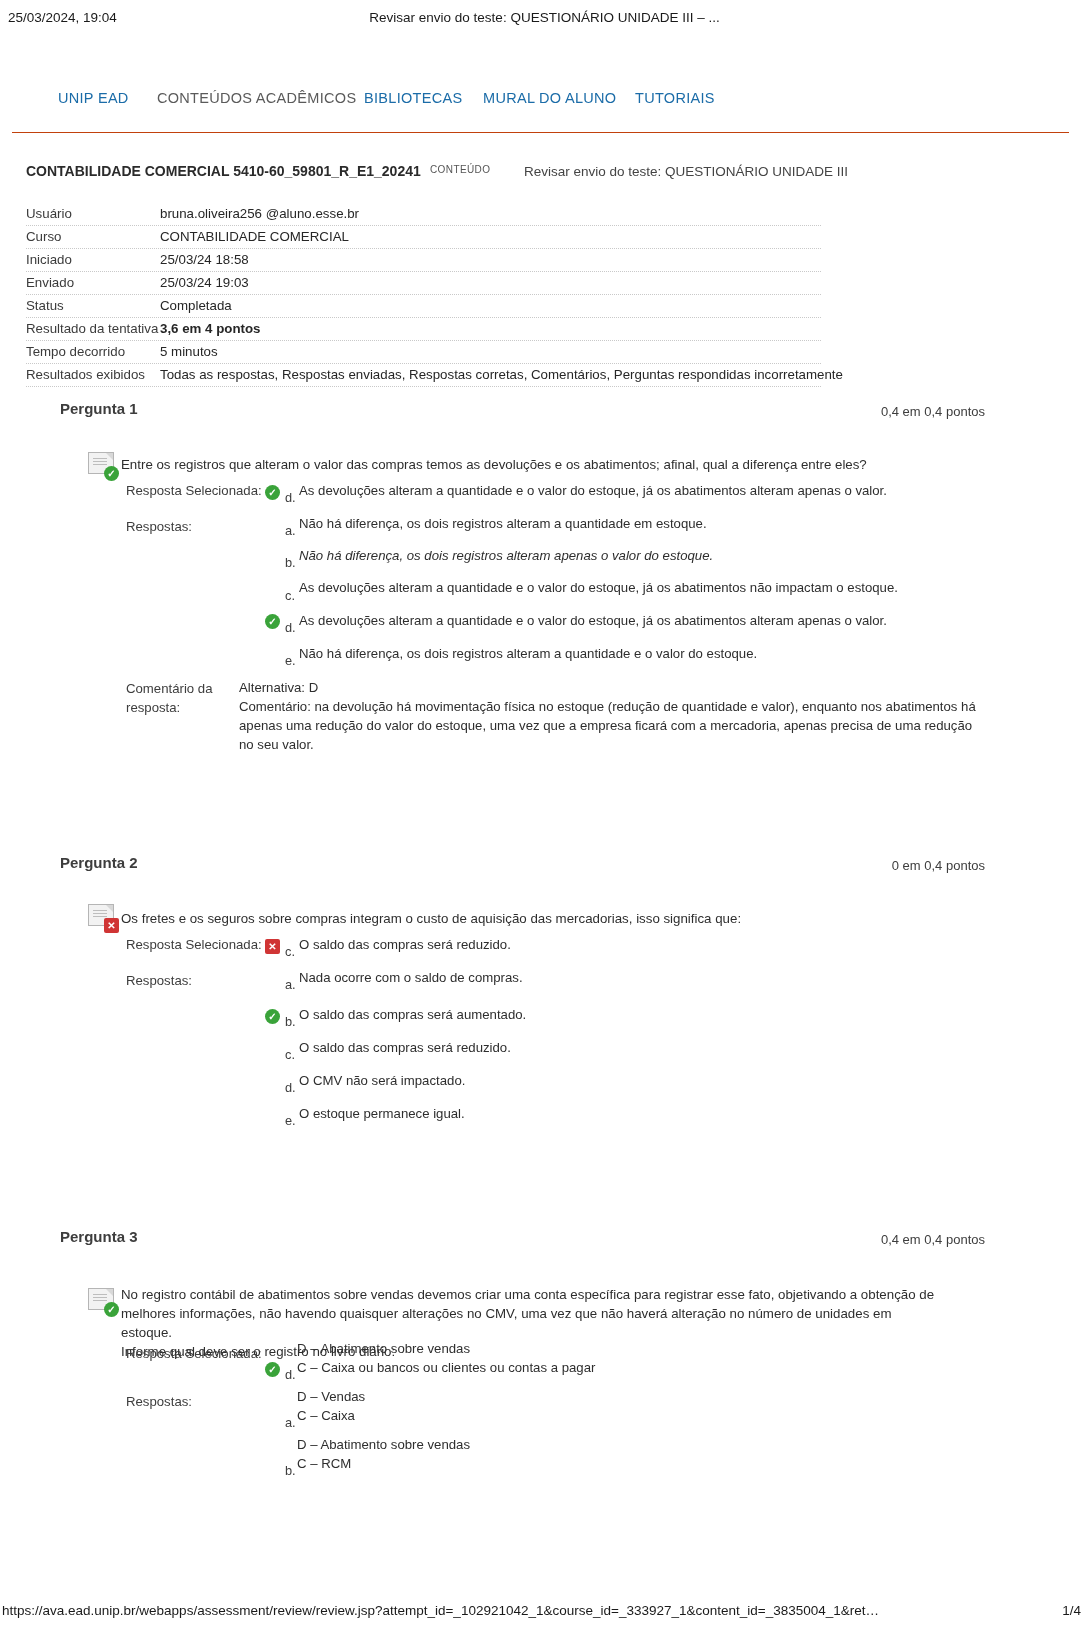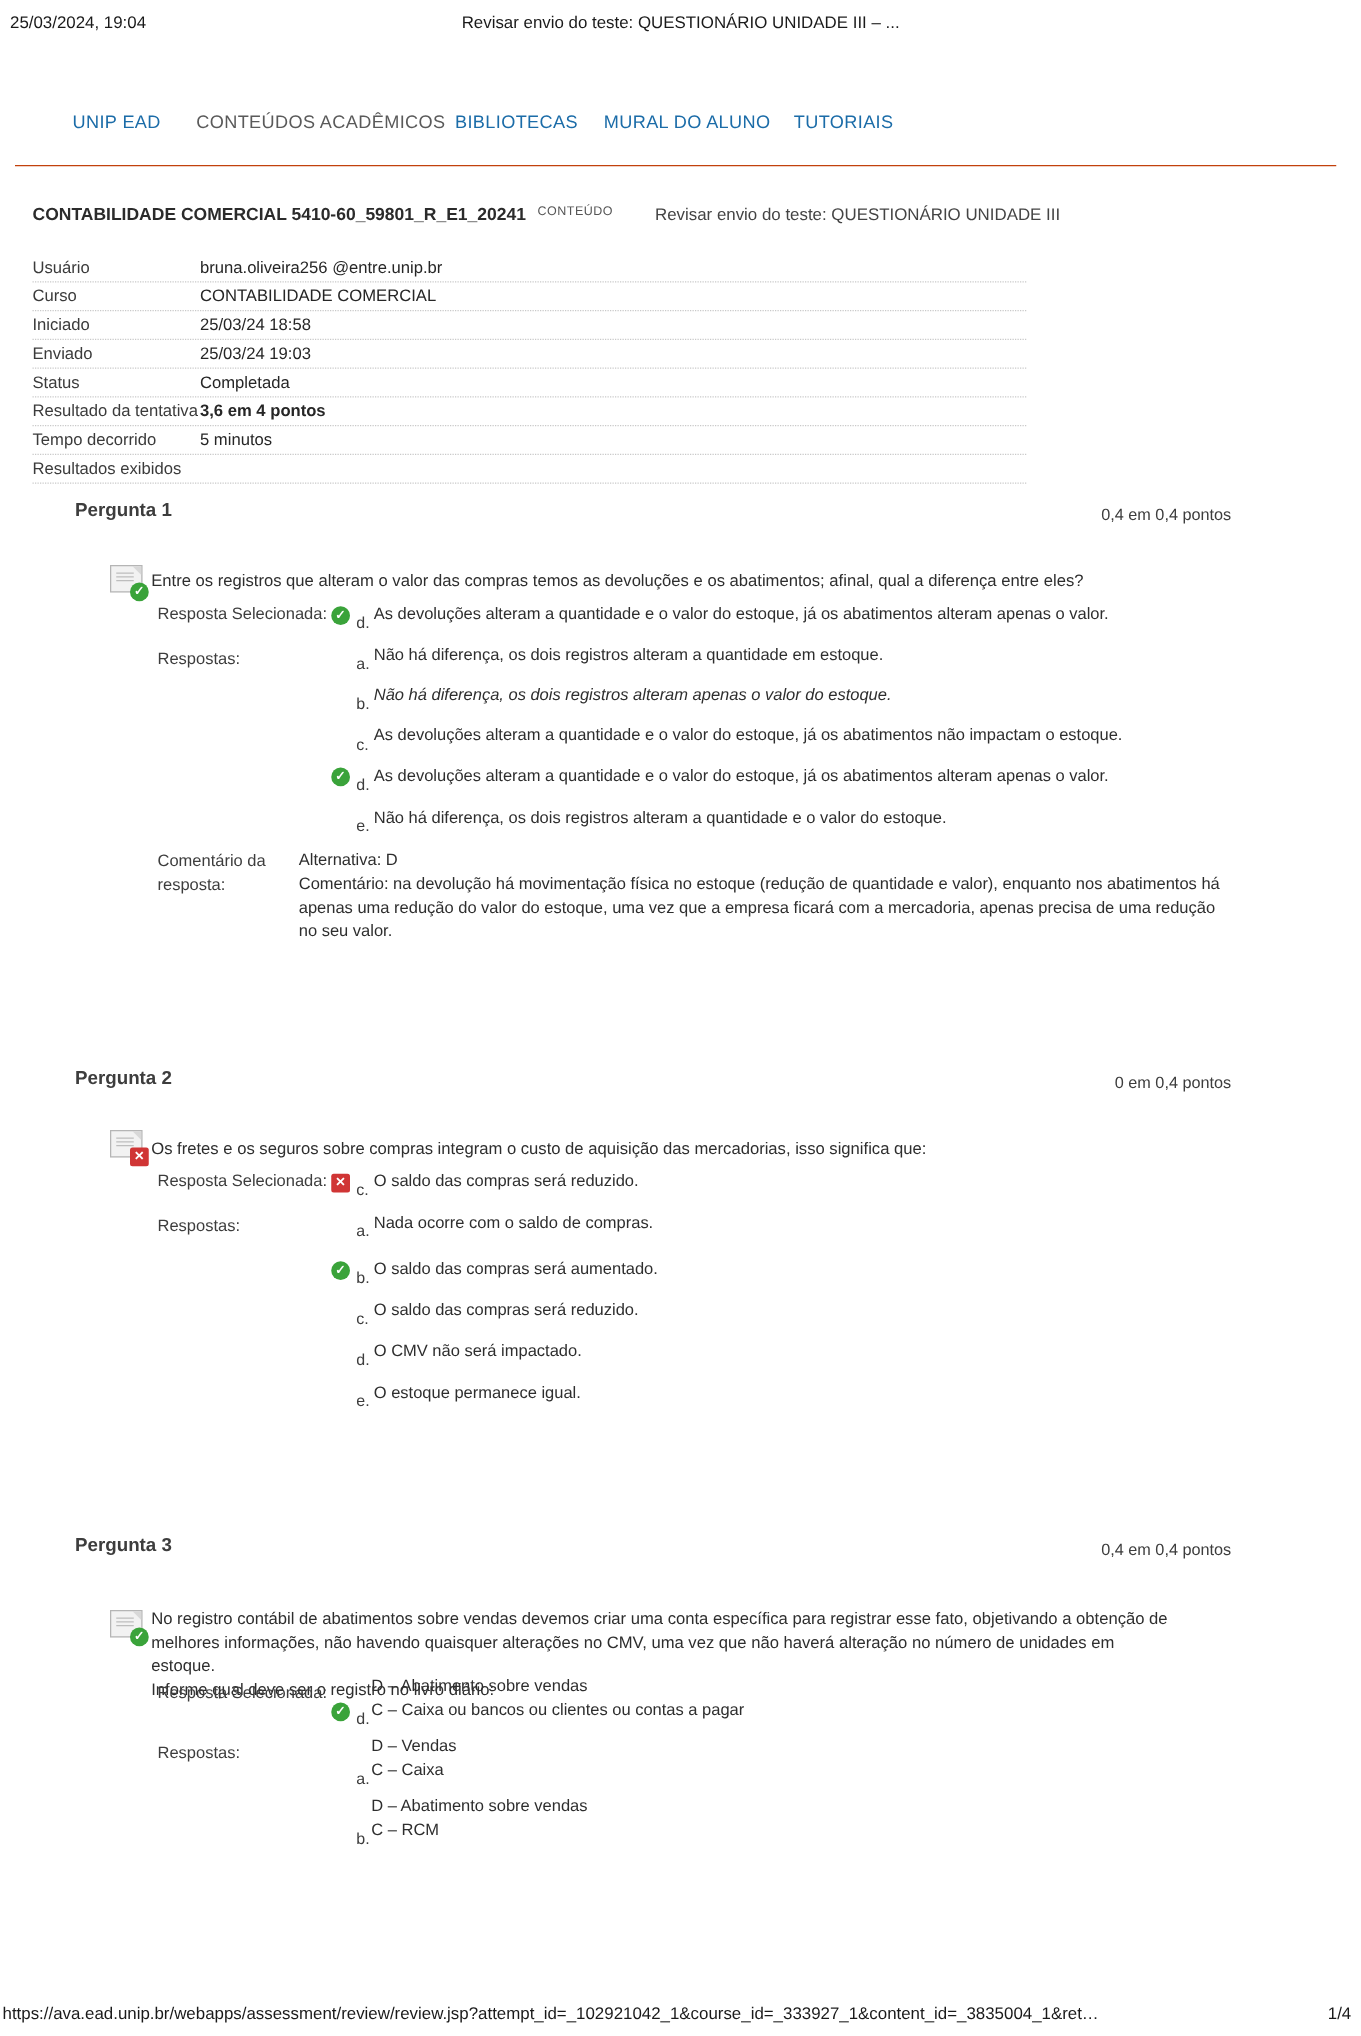--- a/index.html
+++ b/index.html
@@ -270,21 +270,21 @@
 
   <div class="crumbrow">
     <span class="crumb-course">CONTABILIDADE COMERCIAL 5410-60_59801_R_E1_20241</span>
     <span class="crumb-sep">CONTEÚDO</span>
     <span class="crumb-tail">Revisar envio do teste: QUESTIONÁRIO UNIDADE III</span>
   </div>
 
   <div class="summary">
     <div class="srow">
       <span class="slabel">Usuário</span>
-      <span class="svalue">bruna.oliveira256 @entre.unip.br</span>
+      <span class="svalue">bruna.oliveira256 @aluno.esse.br</span>
     </div>
     <div class="srow">
       <span class="slabel">Curso</span>
       <span class="svalue">CONTABILIDADE COMERCIAL</span>
     </div>
     <div class="srow">
       <span class="slabel">Iniciado</span>
       <span class="svalue">25/03/24 18:58</span>
     </div>
     <div class="srow">
@@ -298,20 +298,21 @@
     <div class="srow">
       <span class="slabel">Resultado da tentativa</span>
       <span class="svalue bold">3,6 em 4 pontos</span>
     </div>
     <div class="srow">
       <span class="slabel">Tempo decorrido</span>
       <span class="svalue">5 minutos</span>
     </div>
     <div class="srow">
       <span class="slabel">Resultados exibidos</span>
+      <span class="svalue">Todas as respostas, Respostas enviadas, Respostas corretas, Comentários, Perguntas respondidas incorretamente</span>
     </div>
   </div>
 
   <div class="question" style="top:352px;">
     <span class="q-title">Pergunta 1</span>
     <span class="q-points">0,4 em 0,4 pontos</span>
 
     <span class="q-icon" style="top:52px;">
       <span class="fold"></span>
         <span class="lines"></span>

